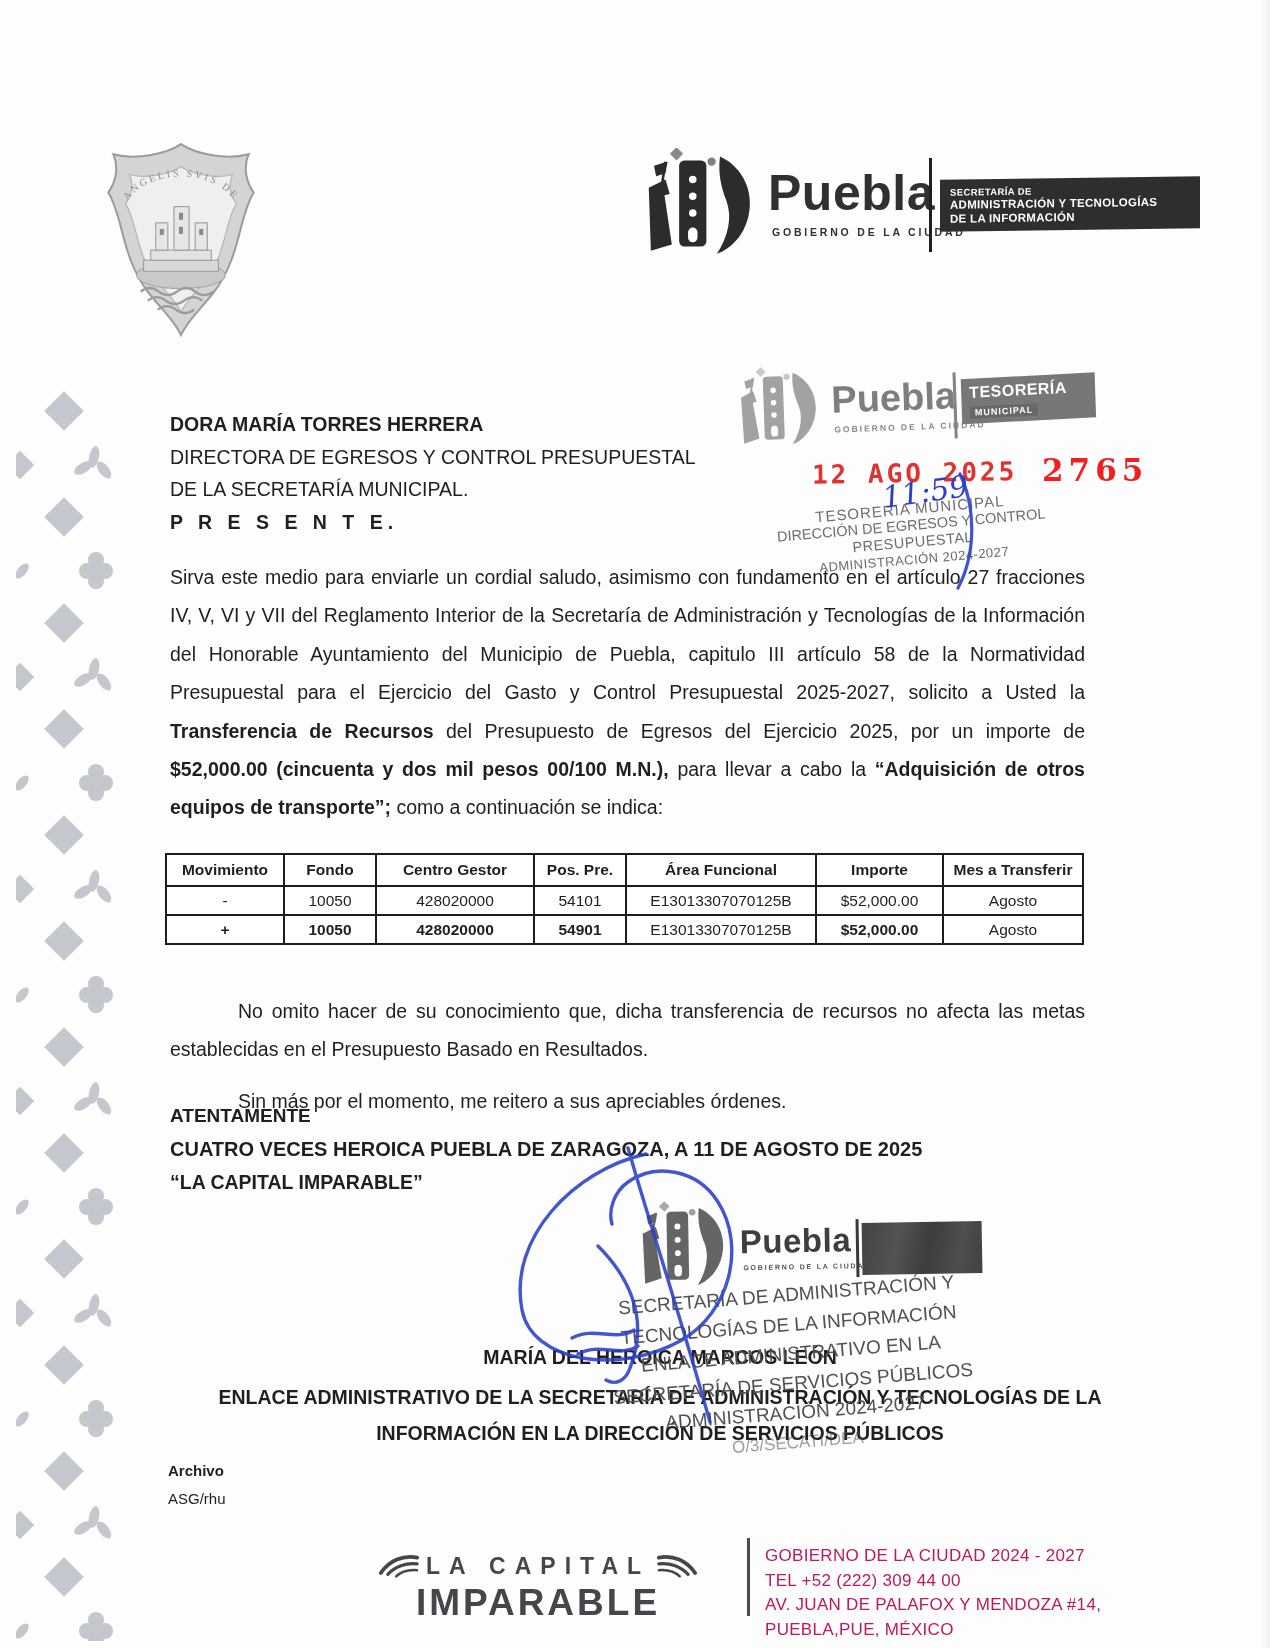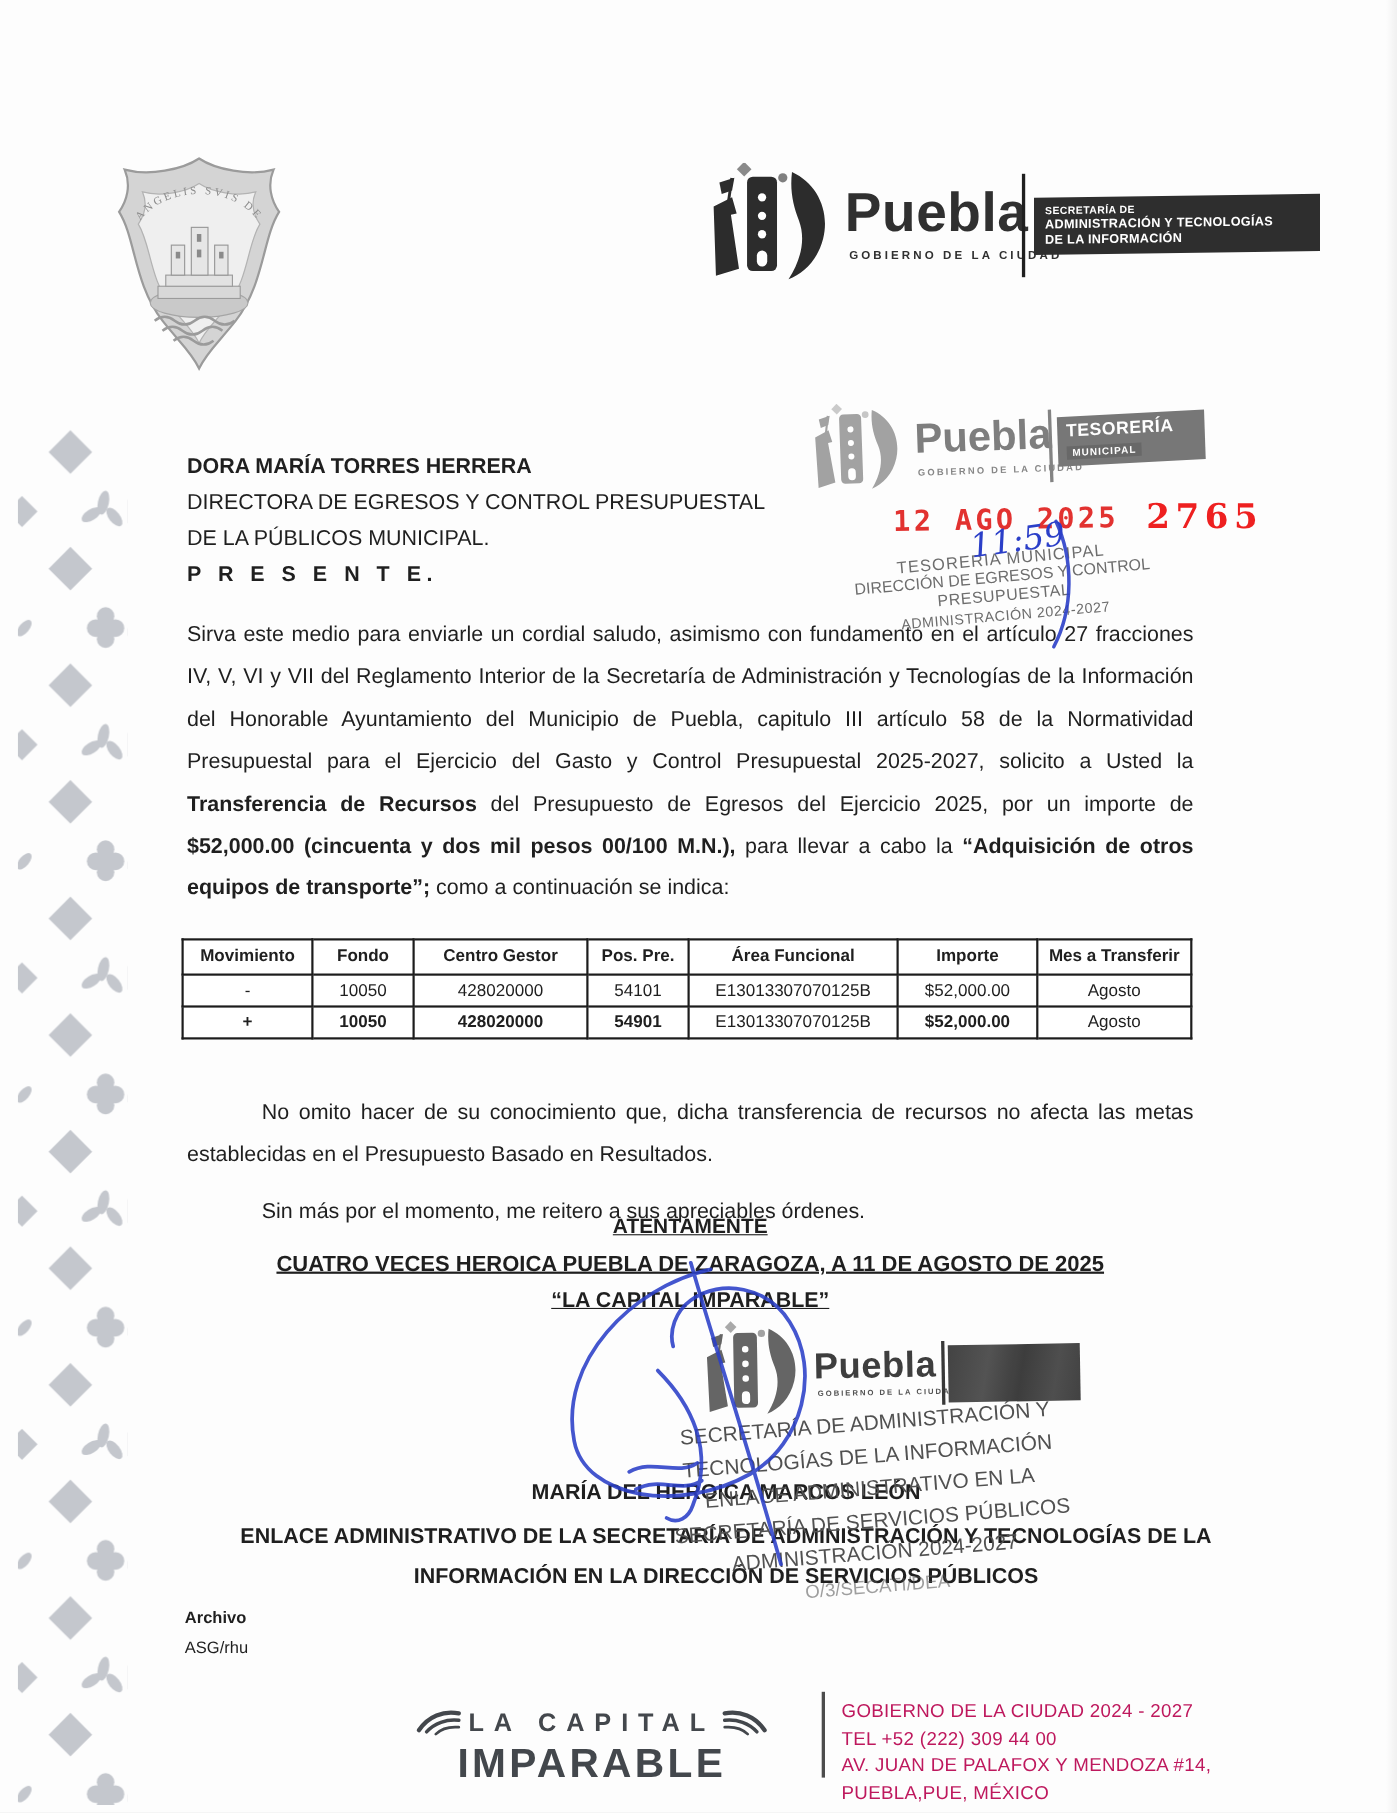--- a/index.html
+++ b/index.html
@@ -49,21 +49,21 @@
   .para{left:170px; width:915px; font-size:19.5px; line-height:38.4px; text-align:justify;}
   .indent{text-indent:68px;margin-top:24px;}
 
   
   table.mov{border-collapse:collapse; table-layout:fixed; width:917px; background:#fff;}
   table.mov th, table.mov td{border:2px solid #1c1c1c; text-align:center; padding:0; font-size:15.5px;}
   table.mov th{height:30px; font-weight:bold;}
   table.mov td{height:27px;}
 
   
-  .center-line{left:170px; width:915px; text-align:center; font-weight:bold;text-decoration:underline;}
+  .center-line{left:170px; width:915px; font-weight:bold;}
 
   
   .sig-stamp{opacity:.95; transform:rotate(-1deg);}
   .sig-box{background:linear-gradient(100deg,#3a3a3a 0%,#4a4a4a 30%,#333 55%,#454545 80%,#383838 100%);}
   .sig-stamp-text{width:400px; text-align:center; color:#515151; transform:rotate(-4.5deg); line-height:29.5px; font-size:19px;}
   .sig-stamp-text div{white-space:nowrap;}
   .sig-stamp-text .faint{opacity:.55; font-size:17px;}
   .sig-name-block{left:205px; width:910px; text-align:center; font-weight:bold; font-size:19.5px;}
 
   
@@ -185,21 +185,21 @@
   <div class="abs dept-stamp" style="left:742px; top:500px; z-index:5;">
     <div class="d0">TESORERIA MUNICIPAL</div>
     <div class="d1">DIRECCIÓN DE EGRESOS Y CONTROL</div>
     <div class="d2">PRESUPUESTAL</div>
     <div class="d3">ADMINISTRACIÓN 2024-2027</div>
   </div>
 
   <div class="abs recipient">
     <div class="b">DORA MARÍA TORRES HERRERA</div>
     <div>DIRECTORA DE EGRESOS Y CONTROL PRESUPUESTAL</div>
-    <div>DE LA PÚBLICOS MUNICIPAL.</div>
+    <div>DE LA SECRETARÍA MUNICIPAL.</div>
     <div class="present">P R E S E N T E.</div>
   </div>
 
   <div class="abs para" style="top:558px; z-index:1;">
     <span>Sirva este medio para enviarle un cordial saludo, asimismo con fundamento en el artículo 27 fracciones IV, V, VI y VII del Reglamento Interior de la Secretaría de Administración y Tecnologías de la Información del Honorable Ayuntamiento del Municipio de Puebla, capitulo III artículo 58 de la Normatividad Presupuestal para el Ejercicio del Gasto y Control Presupuestal 2025-2027, solicito a Usted la </span><span class="b">Transferencia de Recursos</span><span> del Presupuesto de Egresos del Ejercicio 2025, por un importe de </span><span class="b">$52,000.00 (cincuenta y dos mil pesos 00/100 M.N.),</span><span> para llevar a cabo la </span><span class="b">“Adquisición de otros equipos de transporte”;</span><span> como a continuación se indica:</span>
   </div>
 
   <div class="abs" style="left:165px; top:853px;">
     <table class="mov">
       <colgroup>

